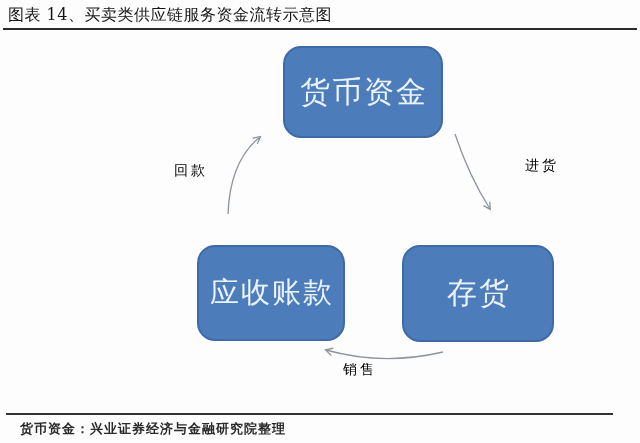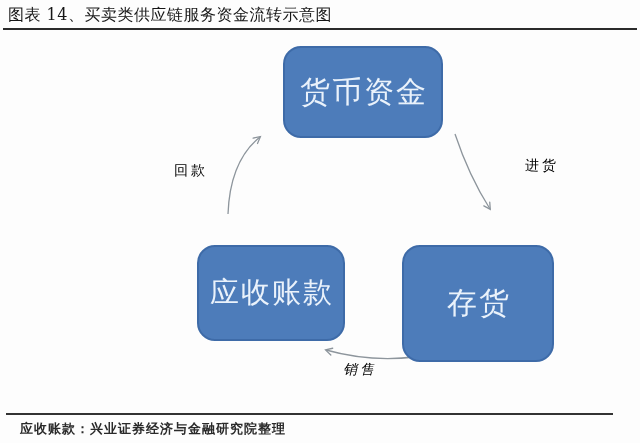--- a/index.html
+++ b/index.html
@@ -37,33 +37,33 @@
     display: flex;
     align-items: center;
     justify-content: center;
     color: #eaf2fb;
     letter-spacing: 2px;
     text-indent: 2px;
     white-space: nowrap;
   }
   .node-money       { left: 283px; top: 46px;  width: 160px; height: 92px; font-size: 30px; }
   .node-receivables { left: 173px; top: 245px; width: 148px; height: 96px; font-size: 29px; margin-left: 24px; }
-  .node-inventory   { left: 402px; top: 245px; width: 152px; height: 117px; font-size: 30px; font-family: Liberation Serif, serif; }
+  .node-inventory   { left: 402px; top: 245px; width: 152px; height: 97px; font-size: 30px; font-family: Liberation Serif, serif; }
 
   
   .flow-label {
     position: absolute;
     font-size: 14px;
     color: #000000;
     letter-spacing: 3px;
     white-space: nowrap;
   }
   .label-collection { left: 174px; top: 162px; }
   .label-purchase   { left: 525px; top: 157px; }
-  .label-sale       { left: 343px; top: 361px; font-style: italic; }
+  .label-sale       { left: 343px; top: 361px; }
 
   
   svg.arrows { position: absolute; left: 0; top: 0; }
 
   
   .footer-rule {
     position: absolute;
     left: 6px; top: 413px;
     width: 607px; height: 2px;
     background: #333333;
@@ -103,13 +103,13 @@
 </div>
 <div class="node node-inventory">
   <span>存货</span>
 </div>
 
 <div class="flow-label label-collection">回款</div>
 <div class="flow-label label-purchase">进货</div>
 <div class="flow-label label-sale">销售</div>
 
 <div class="footer-rule"></div>
-<div class="figure-source">应收账款：兴业证券经济与金融研究院整理</div>
+<div class="figure-source">货币资金：兴业证券经济与金融研究院整理</div>
 
 </body></html>

